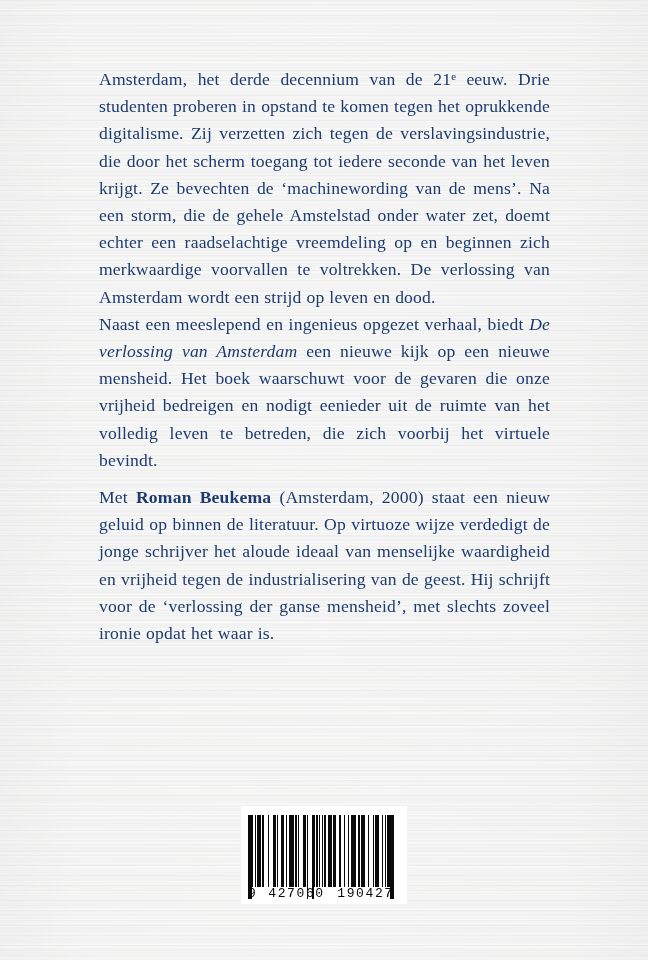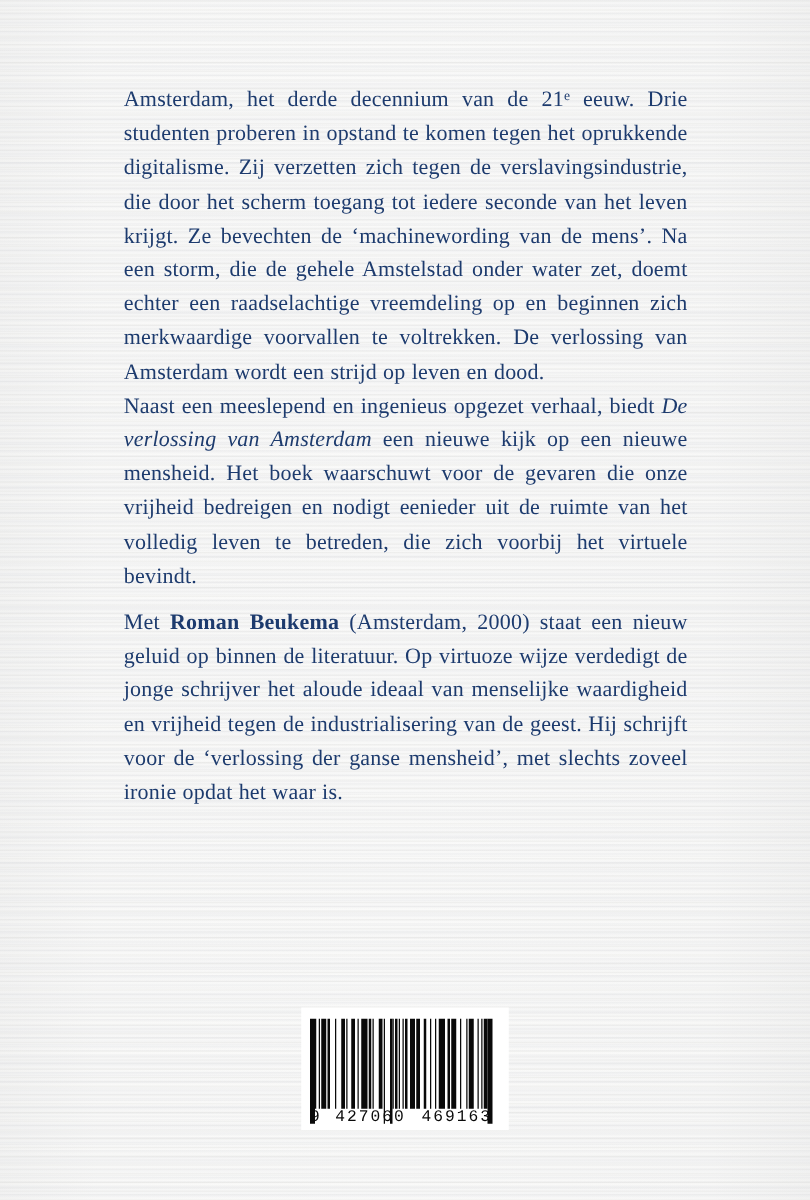--- a/index.html
+++ b/index.html
@@ -227,18 +227,18 @@
           <span style="width: 1.32px;"></span>
           <span class="w0" style="width: 1.32px;"></span>
           <span style="width: 1.32px;"></span>
           <span class="w0" style="width: 1.32px;"></span>
           <span style="width: 2.64px;"></span>
           <span class="guard" style="width: 3.96px;"></span>
         </div>
       <div class="barcode-digits">
         <span class="bc-lead">9</span>
         <span class="bc-left">427060</span>
-        <span class="bc-right">469163</span>
+        <span class="bc-right">190427</span>
       </div>
     </div>
   </div>
 
 </div>
 
 </body></html>

